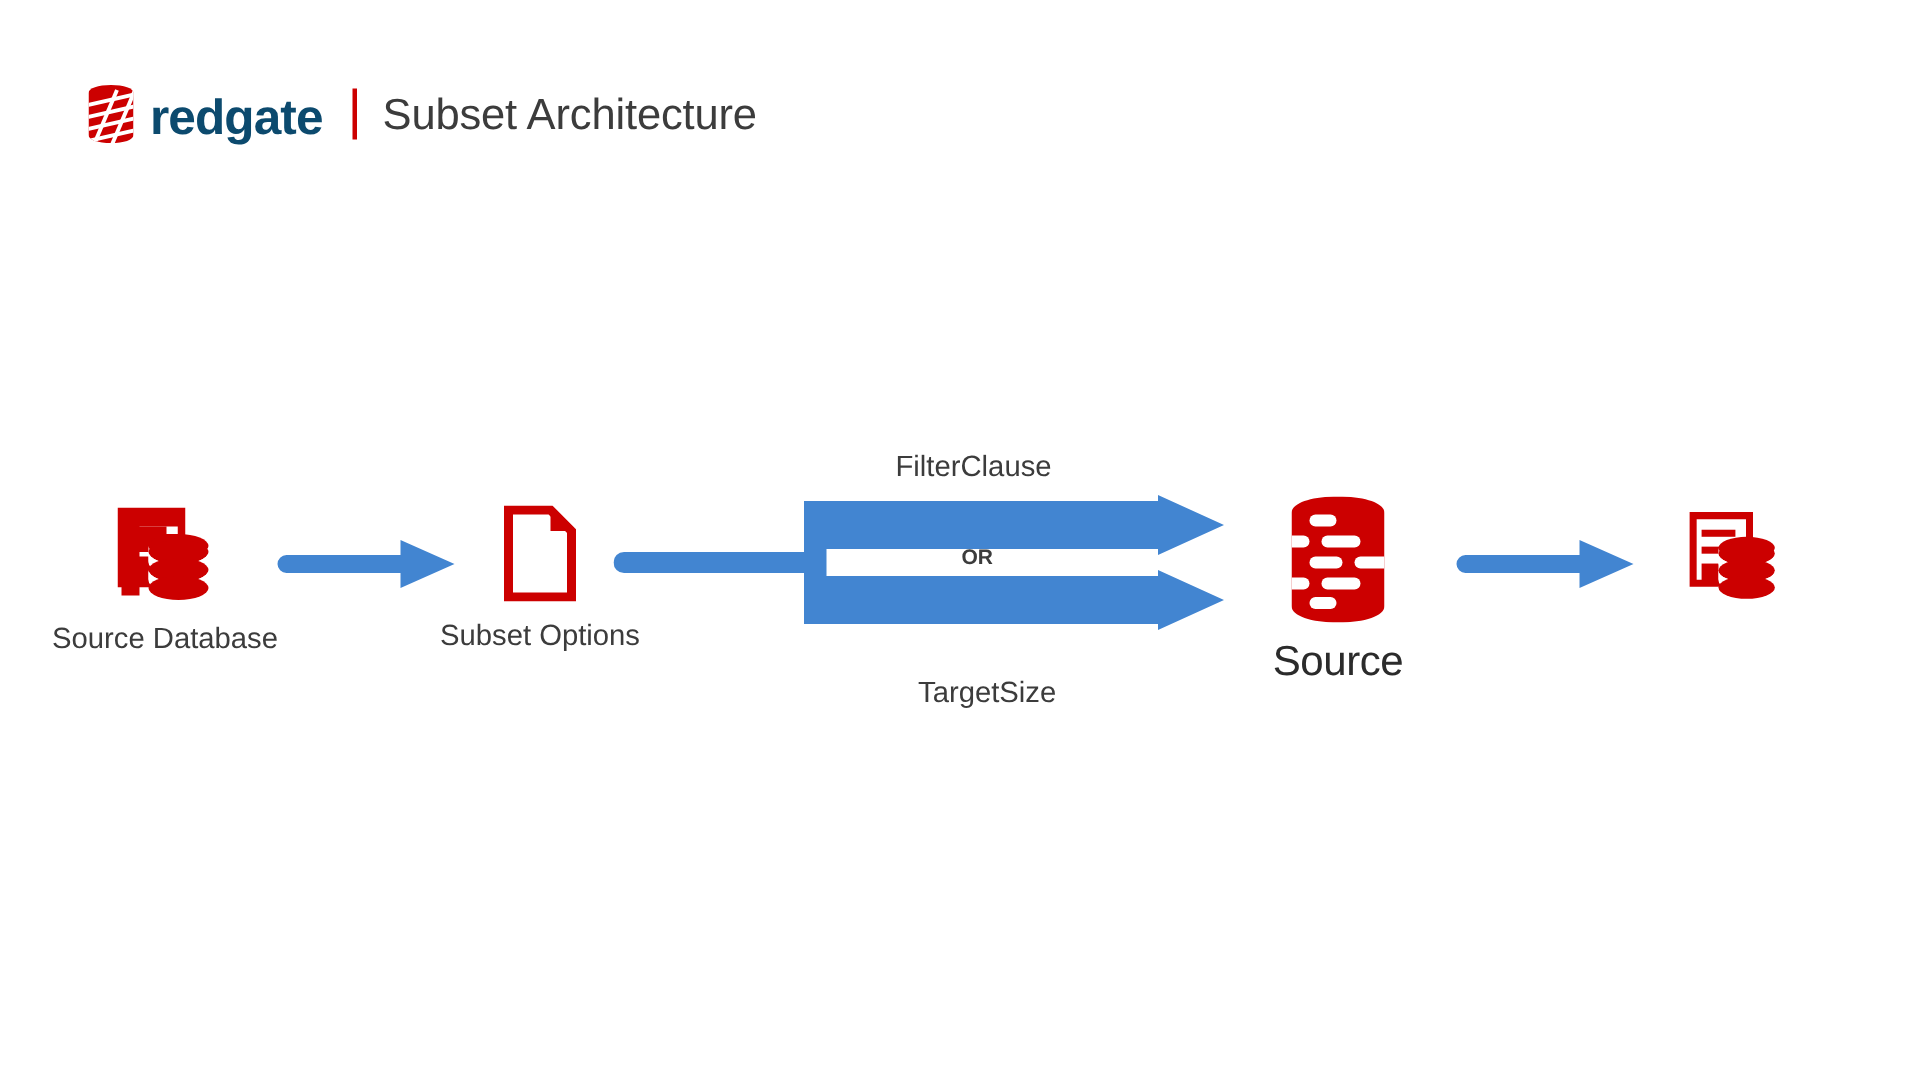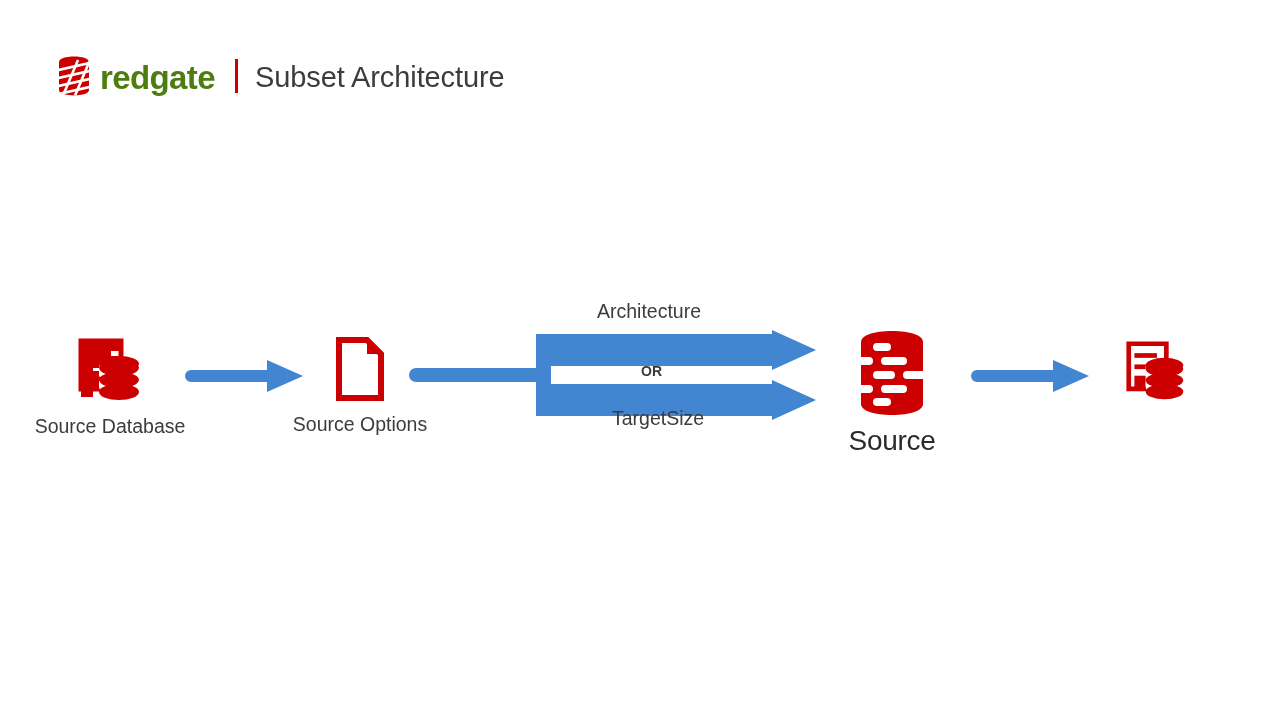--- a/index.html
+++ b/index.html
@@ -27,21 +27,21 @@
   }
   .brand-mark {
     width: 32px;
     height: 40px;
     flex: 0 0 auto;
     display: block;
   }
   .brand-word {
     font-size: 33px;
     font-weight: 700;
-    color: #4d7c0f;
+    color: #0c4a6e;
     letter-spacing: -0.6px;
     margin-left: 10px;
     line-height: 1;
     position: relative;
     top: 1px;
   }
   .brand-divider {
     width: 3px;
     height: 34px;
     background: #cc0000;
@@ -109,21 +109,21 @@
 
   
   .branch-label {
     position: absolute;
     font-size: 19.5px;
     color: #3c3c3c;
     white-space: nowrap;
     line-height: 1;
   }
   #label-filterclause { left: 597px; top: 302px; }
-  #label-targetsize   { left: 612px; top: 409px; }
+  #label-targetsize   { left: 612px; top: 453px; }
   #label-or {
     position: absolute;
     left: 641px;
     top: 364px;
     font-size: 14px;
     font-weight: 700;
     color: #3c3c3c;
     line-height: 1;
     white-space: nowrap;
   }
@@ -178,21 +178,21 @@
       </g>
     </svg>
     <div class="node-label">Source Database</div>
   </div>
 
   <div class="node" id="node-options">
     <svg class="node-icon" width="48" height="64" viewBox="0 0 48 64">
       <path d="M3,3 h28 l14,14 v44 h-42 Z" fill="none" stroke="#cc0000" stroke-width="6" stroke-linejoin="miter"></path>
       <path d="M31,3 l14,14 h-14 Z" fill="#cc0000"></path>
     </svg>
-    <div class="node-label">Source Options</div>
+    <div class="node-label">Subset Options</div>
   </div>
 
   <div class="node" id="node-subset">
     <svg class="node-icon" width="66" height="86" viewBox="0 0 66 86">
       <defs>
         <clipPath id="subsetclip">
           <path d="M2,12 C2,5.4 15,1 33,1 C51,1 64,5.4 64,12 L64,74 C64,80.6 51,85 33,85 C15,85 2,80.6 2,74 Z"></path>
         </clipPath>
       </defs>
       <g clip-path="url(#subsetclip)">
@@ -240,21 +240,21 @@
 
   <svg class="arrow" id="branch-arrow" width="280" height="90" viewBox="0 0 280 90">
 
     <rect x="0" y="4" width="15" height="82" rx="3" fill="#4285d1"></rect>
 
     <path d="M0,4 h236 v-4 l44,20 l-44,20 v-4 h-236 Z" fill="#4285d1"></path>
 
     <path d="M0,54 h236 v-4 l44,20 l-44,20 v-4 h-236 Z" fill="#4285d1"></path>
   </svg>
 
-  <div class="branch-label" id="label-filterclause">Architecture</div>
+  <div class="branch-label" id="label-filterclause">FilterClause</div>
   <div id="label-or">OR</div>
   <div class="branch-label" id="label-targetsize">TargetSize</div>
 
   <svg class="arrow" id="arrow-subset-target" width="124" height="36" viewBox="0 0 124 36">
     <path d="M8,12 h76 v-10 l36,16 l-36,16 v-10 h-76 a6,6 0 0 1 0,-12 Z" fill="#4285d1"></path>
   </svg>
 
 </div>
 
 </body></html>

